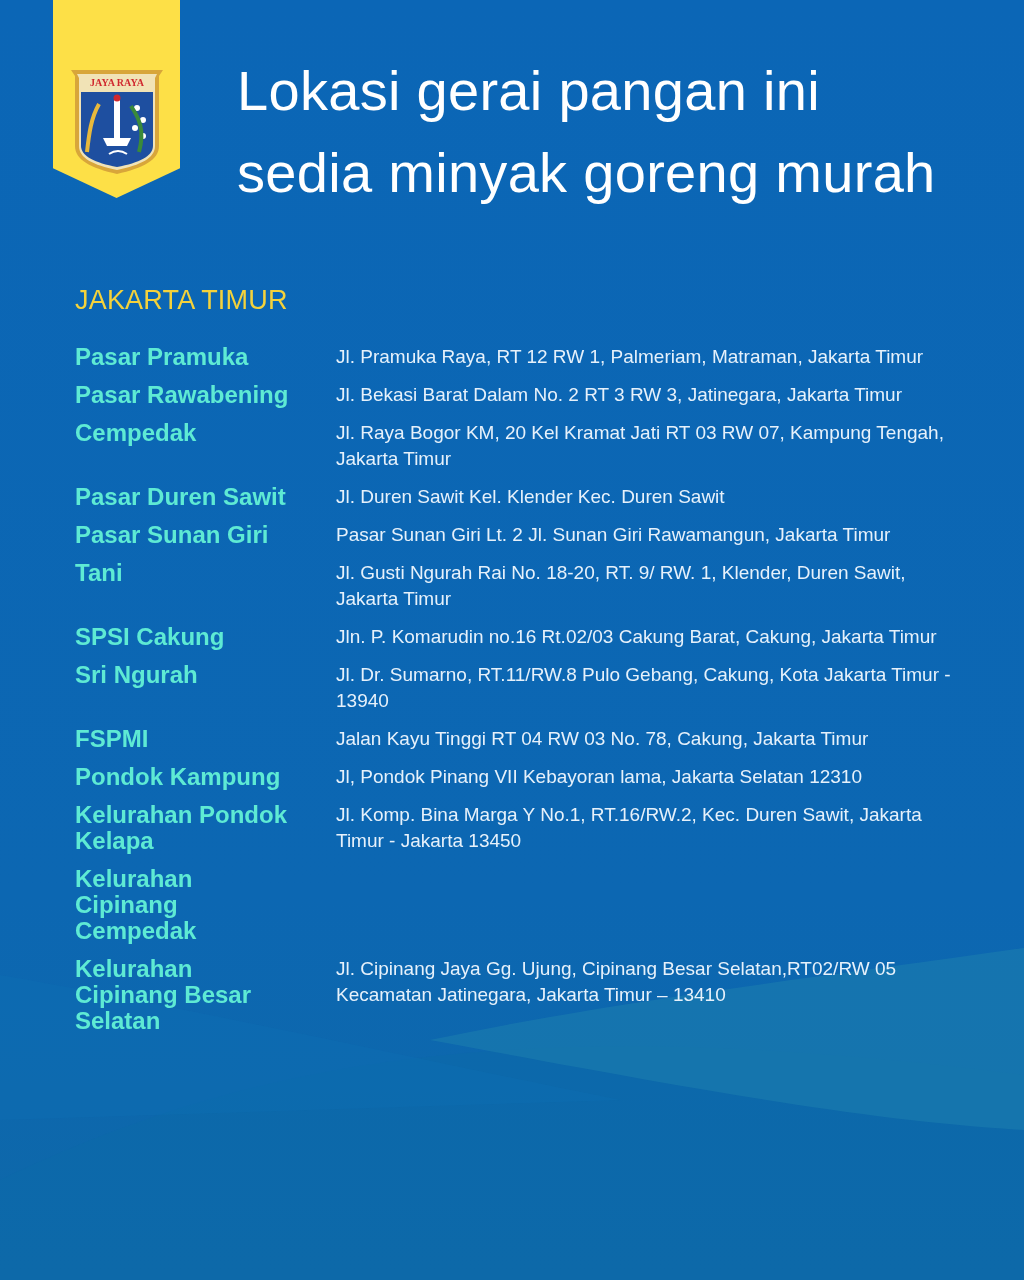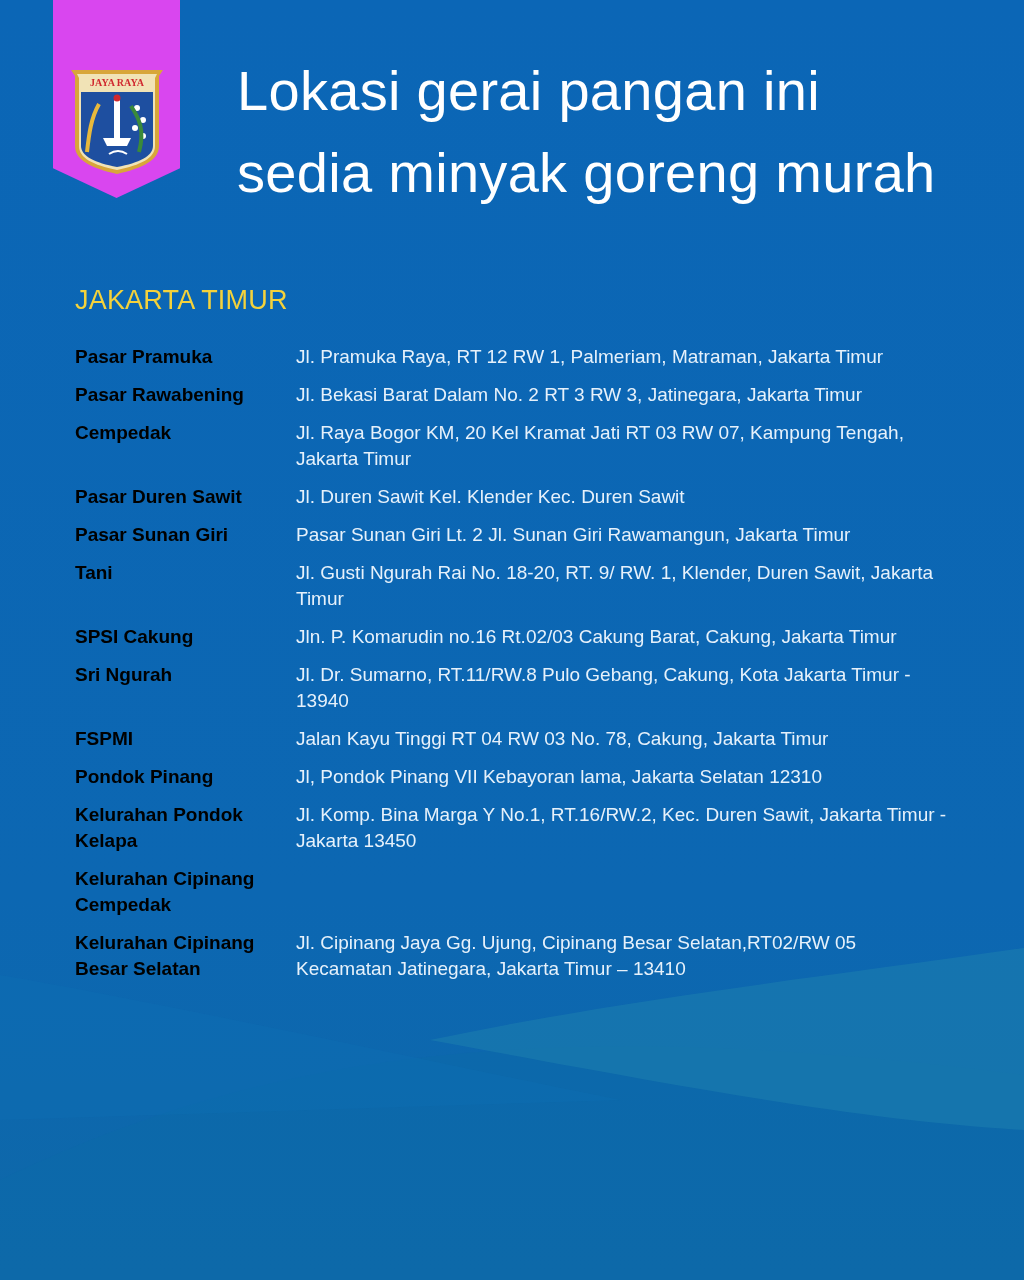--- a/index.html
+++ b/index.html
@@ -4,41 +4,41 @@
 <style>
   html, body { margin: 0; padding: 0; }
   body {
     width: 1024px; height: 1280px; overflow: hidden; position: relative;
     background: #0c67b4;
     font-family: "Liberation Sans", "DejaVu Sans", sans-serif;
   }
   .bg-wave { position: absolute; left: 0; top: 0; width: 1024px; height: 1280px; z-index: 0; }
   .banner {
     position: absolute; left: 53px; top: 0; width: 127px; height: 198px;
-    background: #d946ef; z-index: 2;
+    background: #fde047; z-index: 2;
     clip-path: polygon(0 0, 100% 0, 100% 85%, 50% 100%, 0 85%);
   }
   .crest { position: absolute; left: 16px; top: 68px; width: 96px; height: 108px; }
   .title {
     position: absolute; left: 237px; top: 50px; z-index: 2;
     color: #ffffff; font-size: 56px; font-weight: normal; line-height: 82px;
     letter-spacing: 0.3px;
   }
   .title div { white-space: nowrap; }
   .section-title {
     position: absolute; left: 75px; top: 285px; z-index: 2;
     color: #f4d23b; font-weight: normal; font-size: 27px; letter-spacing: 0.2px;
   }
   .list { position: absolute; left: 75px; top: 344px; width: 890px; z-index: 2; }
   .row { display: flex; margin-bottom: 12px; }
   .name {
-    width: 221px; flex: none; color: #000000; font-weight: bold; font-size: 19px; line-height: 26px;
+    width: 221px; flex: none; color: #5eead4; font-weight: bold; font-size: 24px; line-height: 26px;
   }
   .addr {
-    flex: 1; color: #e6f1fb; font-size: 19px; line-height: 26px; padding-right: 10px;
+    flex: 1; color: #e6f1fb; font-size: 19px; line-height: 26px; padding-right: 10px; margin-left: 40px;
   }
 </style>
 </head>
 <body>
 
 <svg class="bg-wave" viewBox="0 0 1024 1280" preserveAspectRatio="none">
   <defs>
     <linearGradient id="bgGrad" x1="0" y1="0" x2="0" y2="1">
       <stop offset="0" stop-color="#0b66b6"></stop>
       <stop offset="0.7" stop-color="#0c67b2"></stop>
@@ -108,21 +108,21 @@
   </div>
   <div class="row">
     <div class="name">Sri Ngurah</div>
     <div class="addr">Jl. Dr. Sumarno, RT.11/RW.8 Pulo Gebang, Cakung, Kota Jakarta Timur  - 13940</div>
   </div>
   <div class="row">
     <div class="name">FSPMI</div>
     <div class="addr">Jalan Kayu Tinggi RT 04 RW 03 No. 78, Cakung, Jakarta Timur</div>
   </div>
   <div class="row">
-    <div class="name">Pondok Pinang</div>
+    <div class="name">Pondok Kampung</div>
     <div class="addr">Jl, Pondok Pinang VII Kebayoran lama, Jakarta Selatan 12310</div>
   </div>
   <div class="row">
     <div class="name">Kelurahan Pondok Kelapa</div>
     <div class="addr">Jl. Komp. Bina Marga Y No.1, RT.16/RW.2, Kec. Duren Sawit, Jakarta Timur - Jakarta 13450</div>
   </div>
   <div class="row">
     <div class="name">Kelurahan Cipinang Cempedak</div>
   </div>
   <div class="row">

